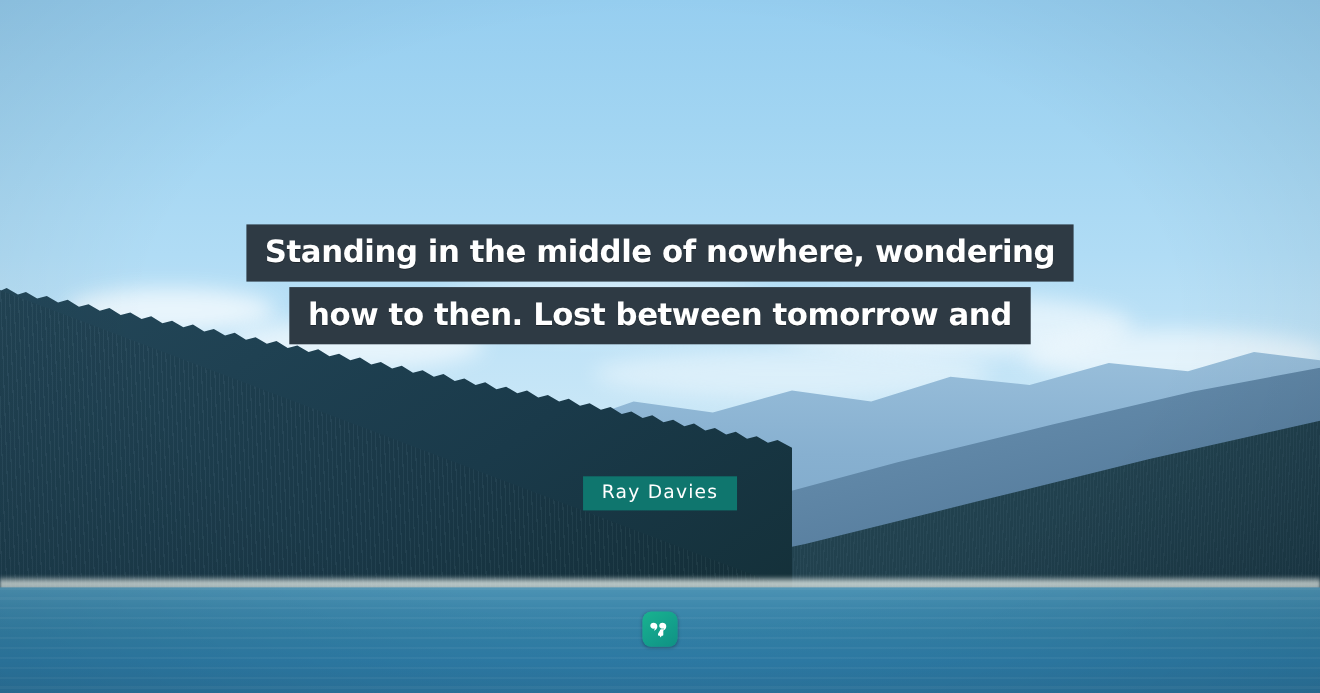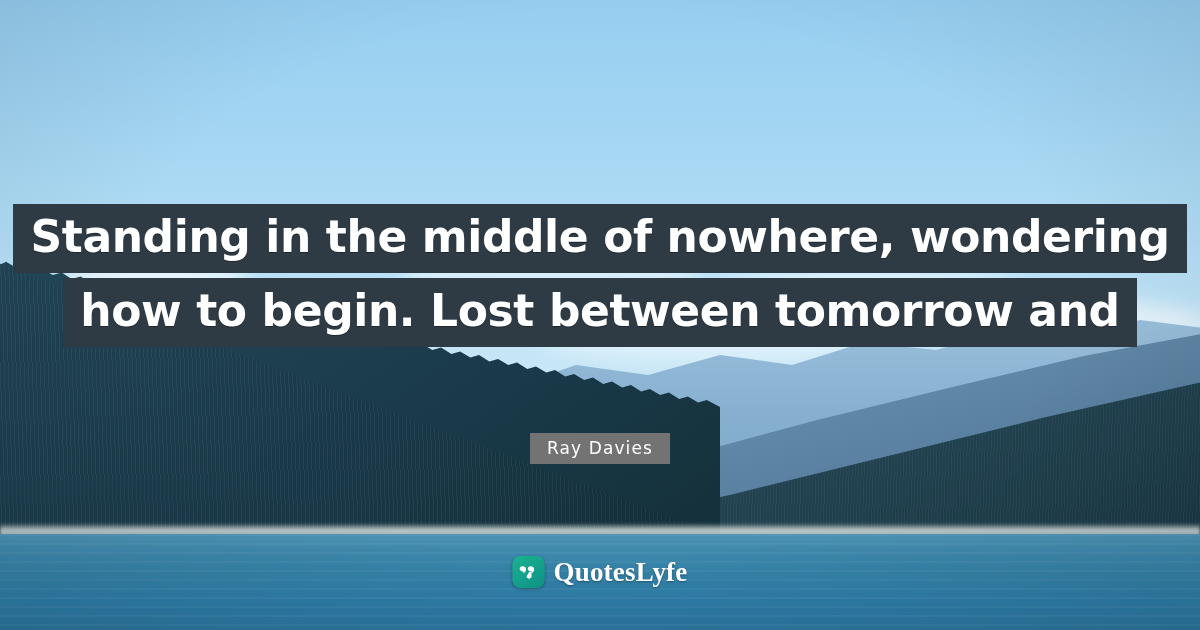--- a/index.html
+++ b/index.html
@@ -182,35 +182,35 @@
     flex-direction: column;
     align-items: center;
     gap: 5px;
   }
   .quote-line {
     display: inline-block;
     background: #2e3a44;
     color: #ffffff;
     font-family: "DejaVu Sans", sans-serif;
     font-weight: 700;
-    font-size: 44px;
+    font-size: 28px;
     line-height: 1.04;
     letter-spacing: -0.4px;
     padding: 10px 17px 13px 17px;
     white-space: nowrap;
     text-shadow: 0 1px 0 rgba(0,0,0,.35);
   }
 
   
   .author-badge {
     position: absolute;
     left: 50%;
     top: 433px;
     transform: translateX(-50%);
-    background: #737373;
+    background: #0f766e;
     color: #ffffff;
     font-family: "DejaVu Sans", sans-serif;
     font-size: 17px;
     font-weight: 400;
     letter-spacing: 1.1px;
     padding: 5px 17px 6px 17px;
     white-space: nowrap;
   }
 
   
@@ -271,34 +271,33 @@
     <div class="forest-left-texture"></div>
 
     <div class="shore"></div>
     <div class="water"></div>
     <div class="water-bands"></div>
     <div class="vignette"></div>
   </div>
 
   <div class="quote-block">
     <span class="quote-line">Standing in the middle of nowhere, wondering</span>
-    <span class="quote-line">how to begin. Lost between tomorrow and</span>
+    <span class="quote-line">how to then. Lost between tomorrow and</span>
   </div>
 
   <div class="author-badge">Ray Davies</div>
 
   <div class="logo">
     <span class="logo-mark">
       <svg width="22" height="22" viewBox="0 0 22 22" aria-hidden="true">
         <path d="M5.0 5.2c-1.55 0-2.8 1.18-2.8 2.64 0 1.46 1.25 2.64 2.8 2.64
                  0.42 0 0.82-0.09 1.17-0.24 0.03 0.62-0.12 1.32-0.62 2.06
                  1.9-0.62 3.05-2.13 3.05-4.0 0-1.7-1.32-3.1-3.6-3.1z" fill="#ffffff"></path>
         <path d="M13.1 5.2c-1.55 0-2.8 1.18-2.8 2.64 0 1.46 1.25 2.64 2.8 2.64
                  0.42 0 0.82-0.09 1.17-0.24 0.03 0.62-0.12 1.32-0.62 2.06
                  1.9-0.62 3.05-2.13 3.05-4.0 0-1.7-1.32-3.1-3.6-3.1z" fill="#ffffff"></path>
         <path d="M11.6 11.0h2.4v5.0c0 0.5-0.4 0.9-0.9 0.9h-0.6l-0.9 1.6-0.9-1.6
                  h-0.6c-0.5 0-0.9-0.4-0.9-0.9v-0.9" fill="#ffffff"></path>
       </svg>
     </span>
-    <span class="logo-text">QuotesLyfe</span>
   </div>
 
 </div>
 
 </body></html>

